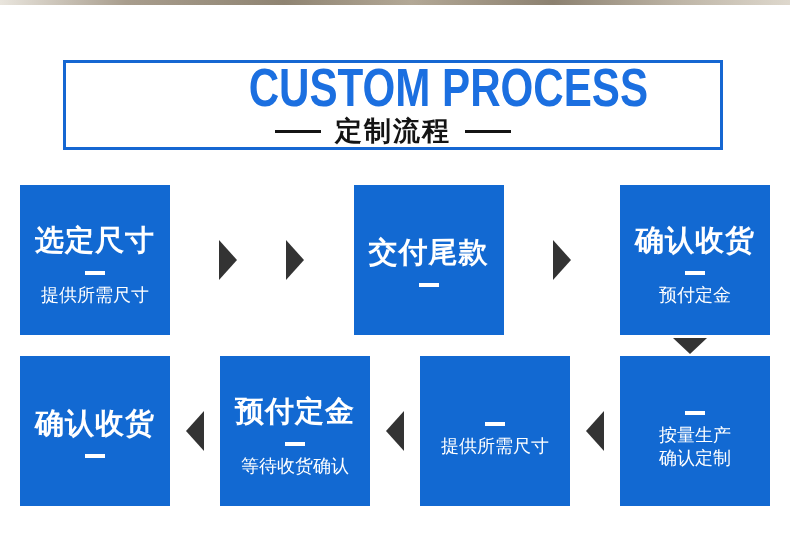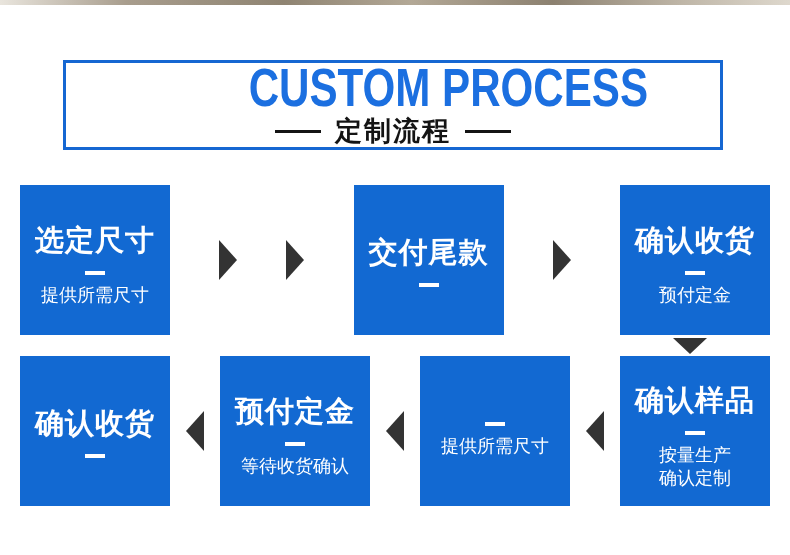--- a/index.html
+++ b/index.html
@@ -125,20 +125,19 @@
       <div class="step-dash"></div>
       <div class="step-sub">等待收货确认</div>
     </div>
     <div class="arrow-left"></div>
     <div class="step">
       <div class="step-dash"></div>
       <div class="step-sub">提供所需尺寸</div>
     </div>
     <div class="arrow-left"></div>
     <div class="step">
-      <div class="step-title">确认样品</div>
       <div class="step-dash"></div>
       <div class="step-sub">按量生产</div>
       <div class="step-sub">确认定制</div>
     </div>
   </div>
 
 </div>
 
 </body></html>

